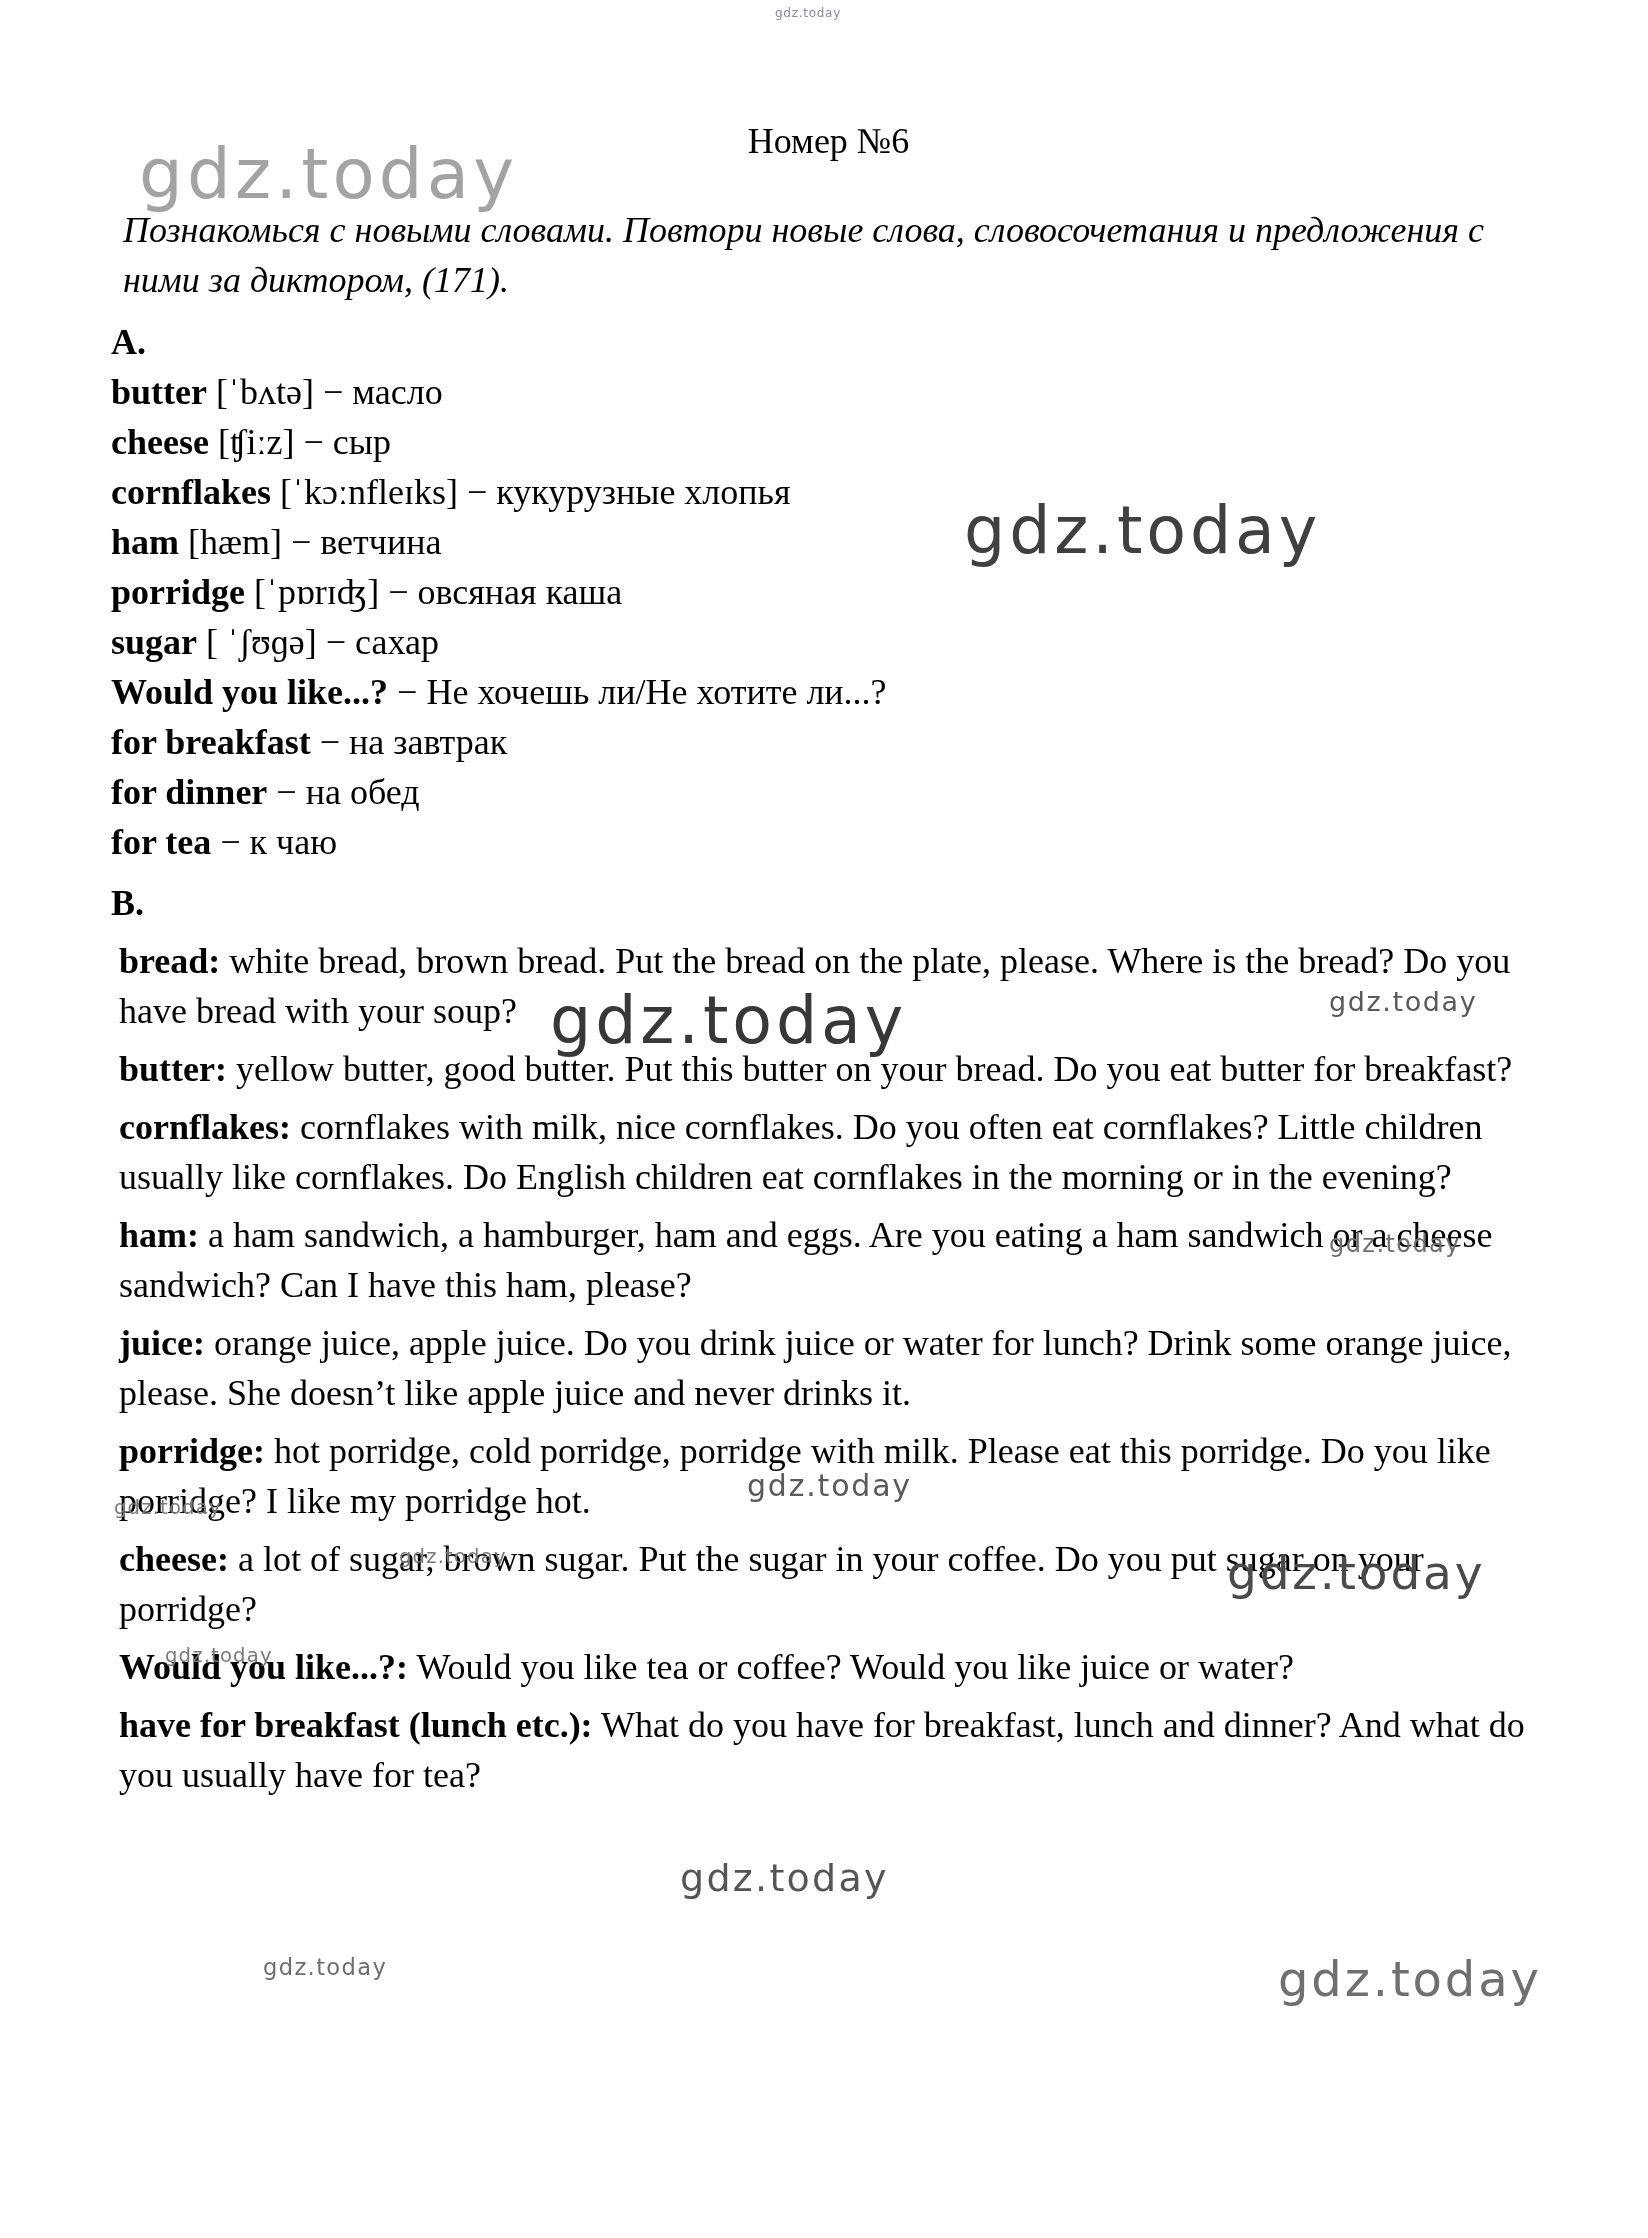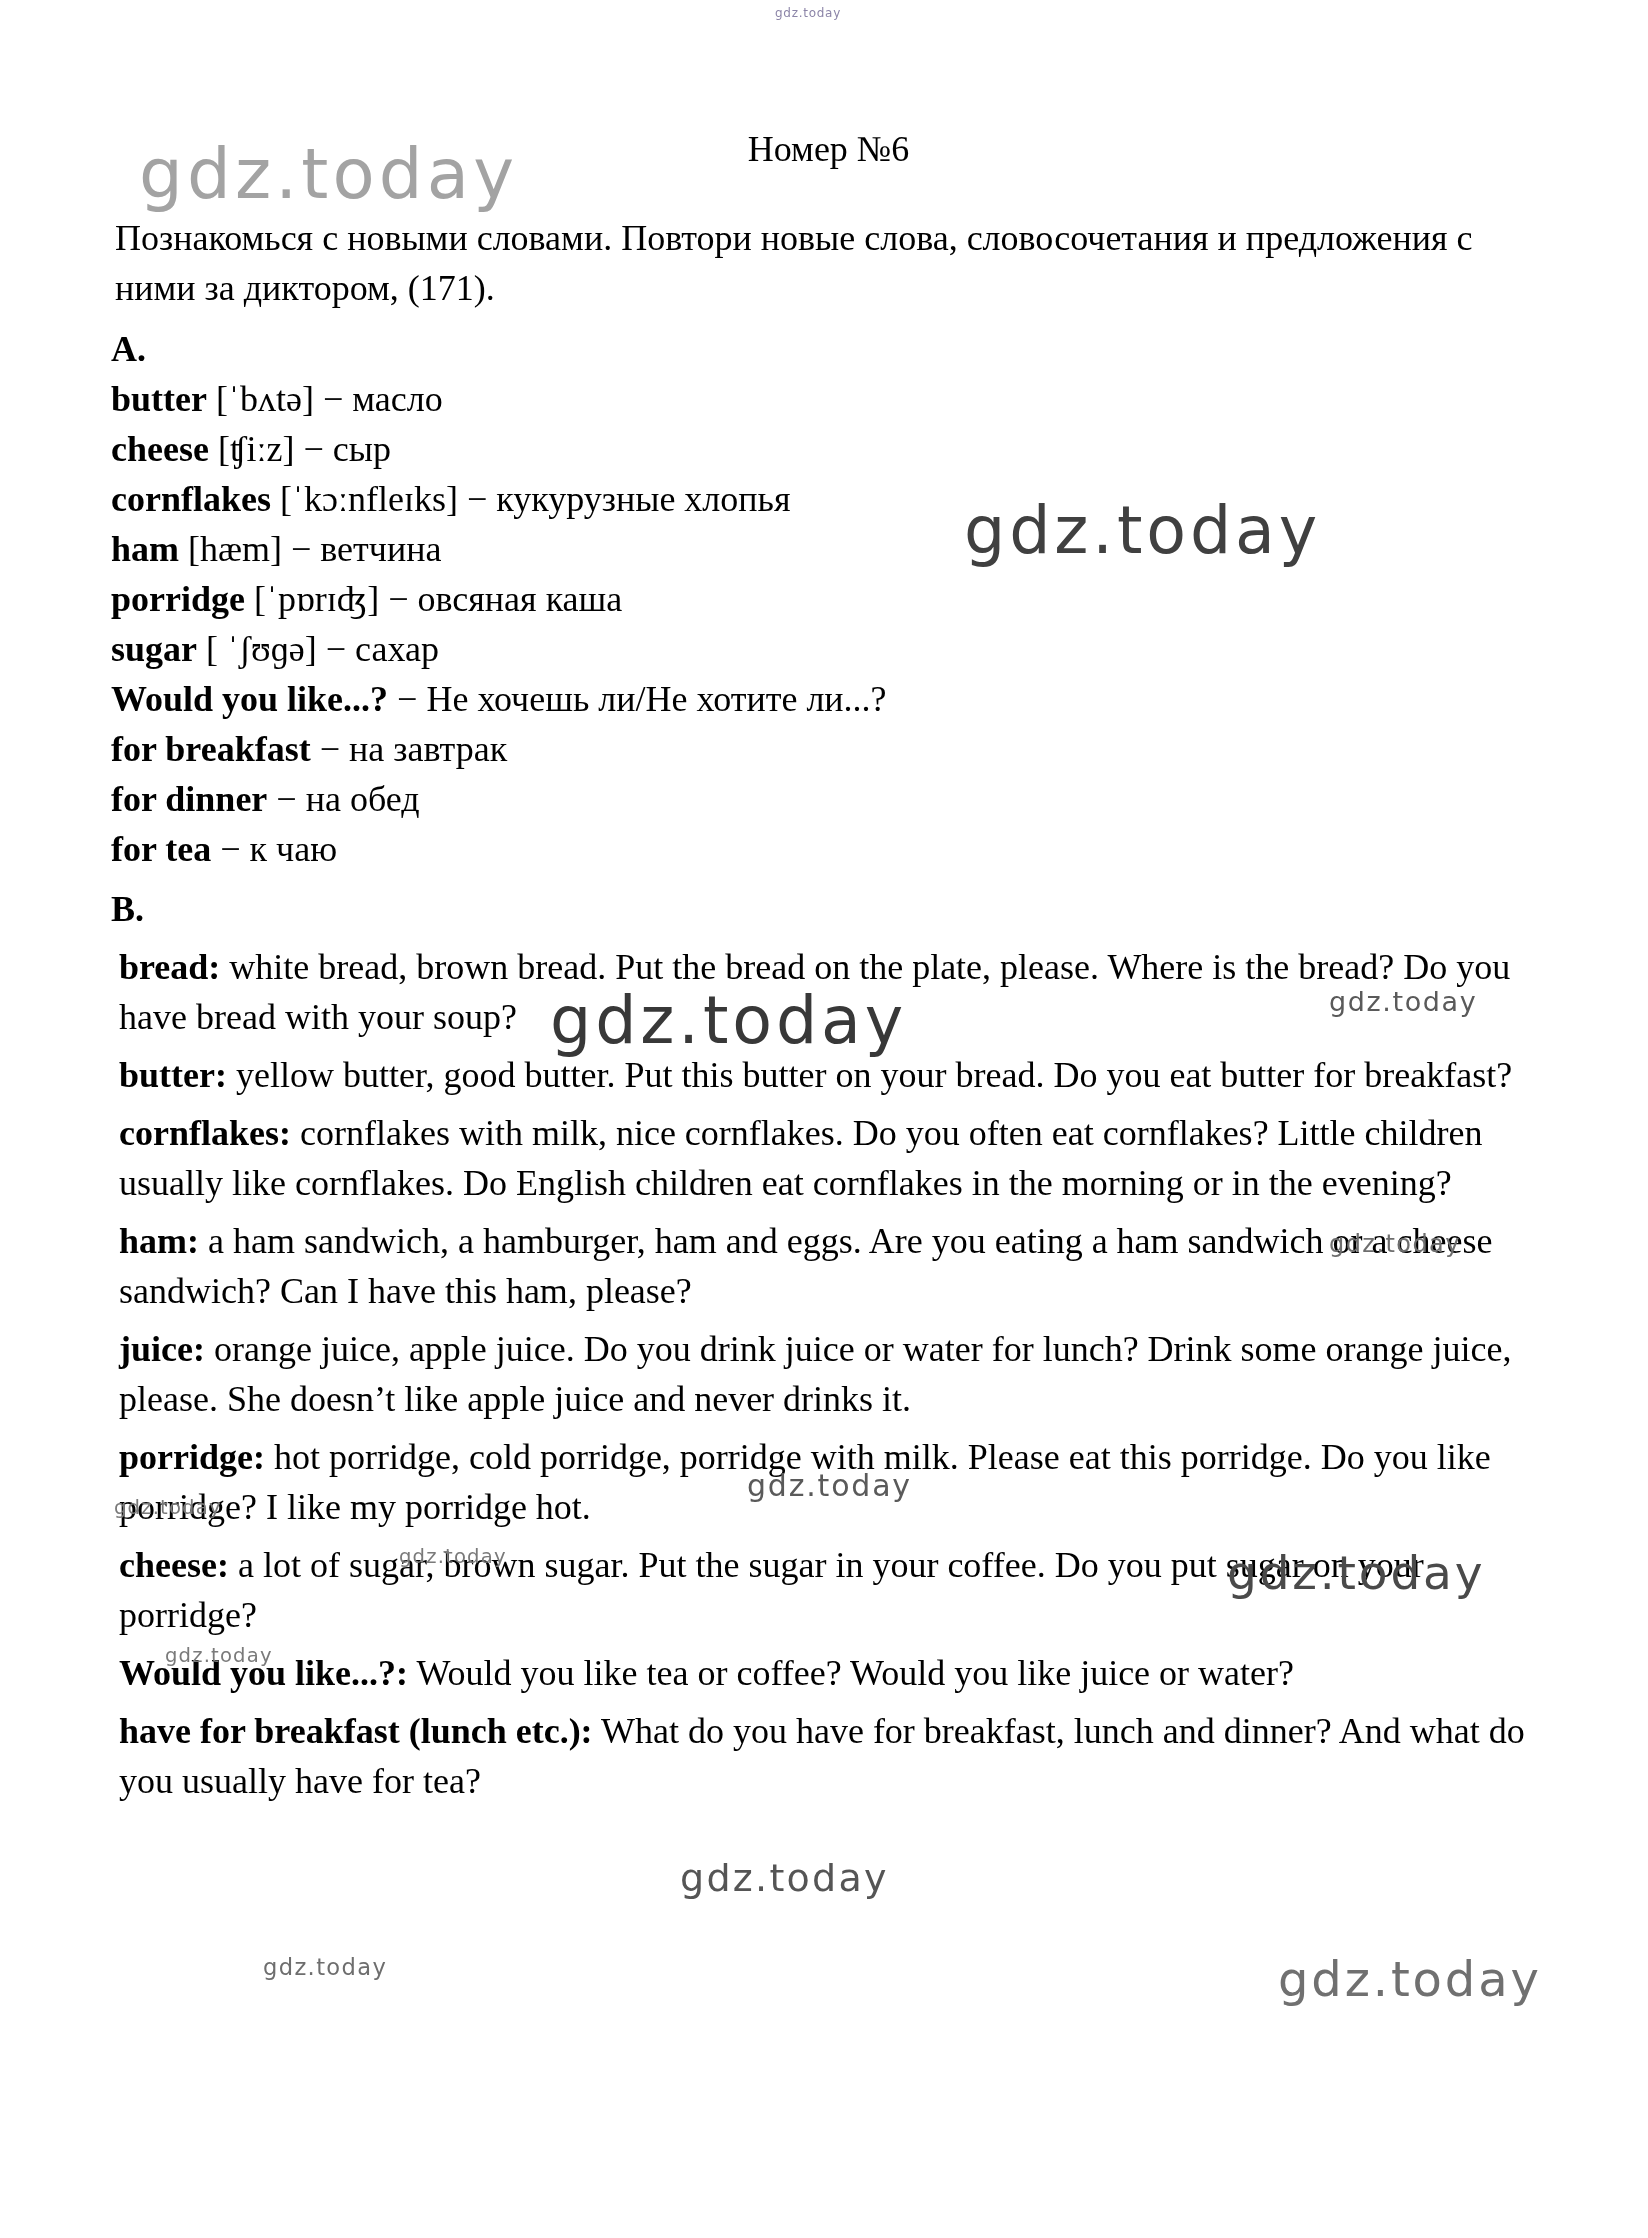--- a/index.html
+++ b/index.html
@@ -9,33 +9,33 @@
     height: 2239px;
     position: relative;
     overflow: hidden;
     font-family: "Liberation Serif", serif;
     color: #000000;
   }
   .page { position: absolute; inset: 0; }
   .content {
     position: absolute;
     left: 111px;
-    top: 124px;
+    top: 116px;
     width: 1435px;
     font-size: 36px;
     line-height: 50px;
   }
   .title {
     font-size: 36px;
     line-height: 50px;
     font-weight: normal;
     text-align: center;
     margin: 0 0 39px 0;
   }
-  .intro { margin: 4px; }
+  .intro { margin: 12px; font-style: italic; }
   .section-label { font-weight: bold; margin-top: 10.5px; }
   .line b, .para b { font-weight: bold; }
   .para { margin: 8px; }
   .vocab, .examples { margin: 0; }
 
   
   .wm {
     position: absolute;
     font-family: "DejaVu Sans", sans-serif;
     letter-spacing: 0.06em;

